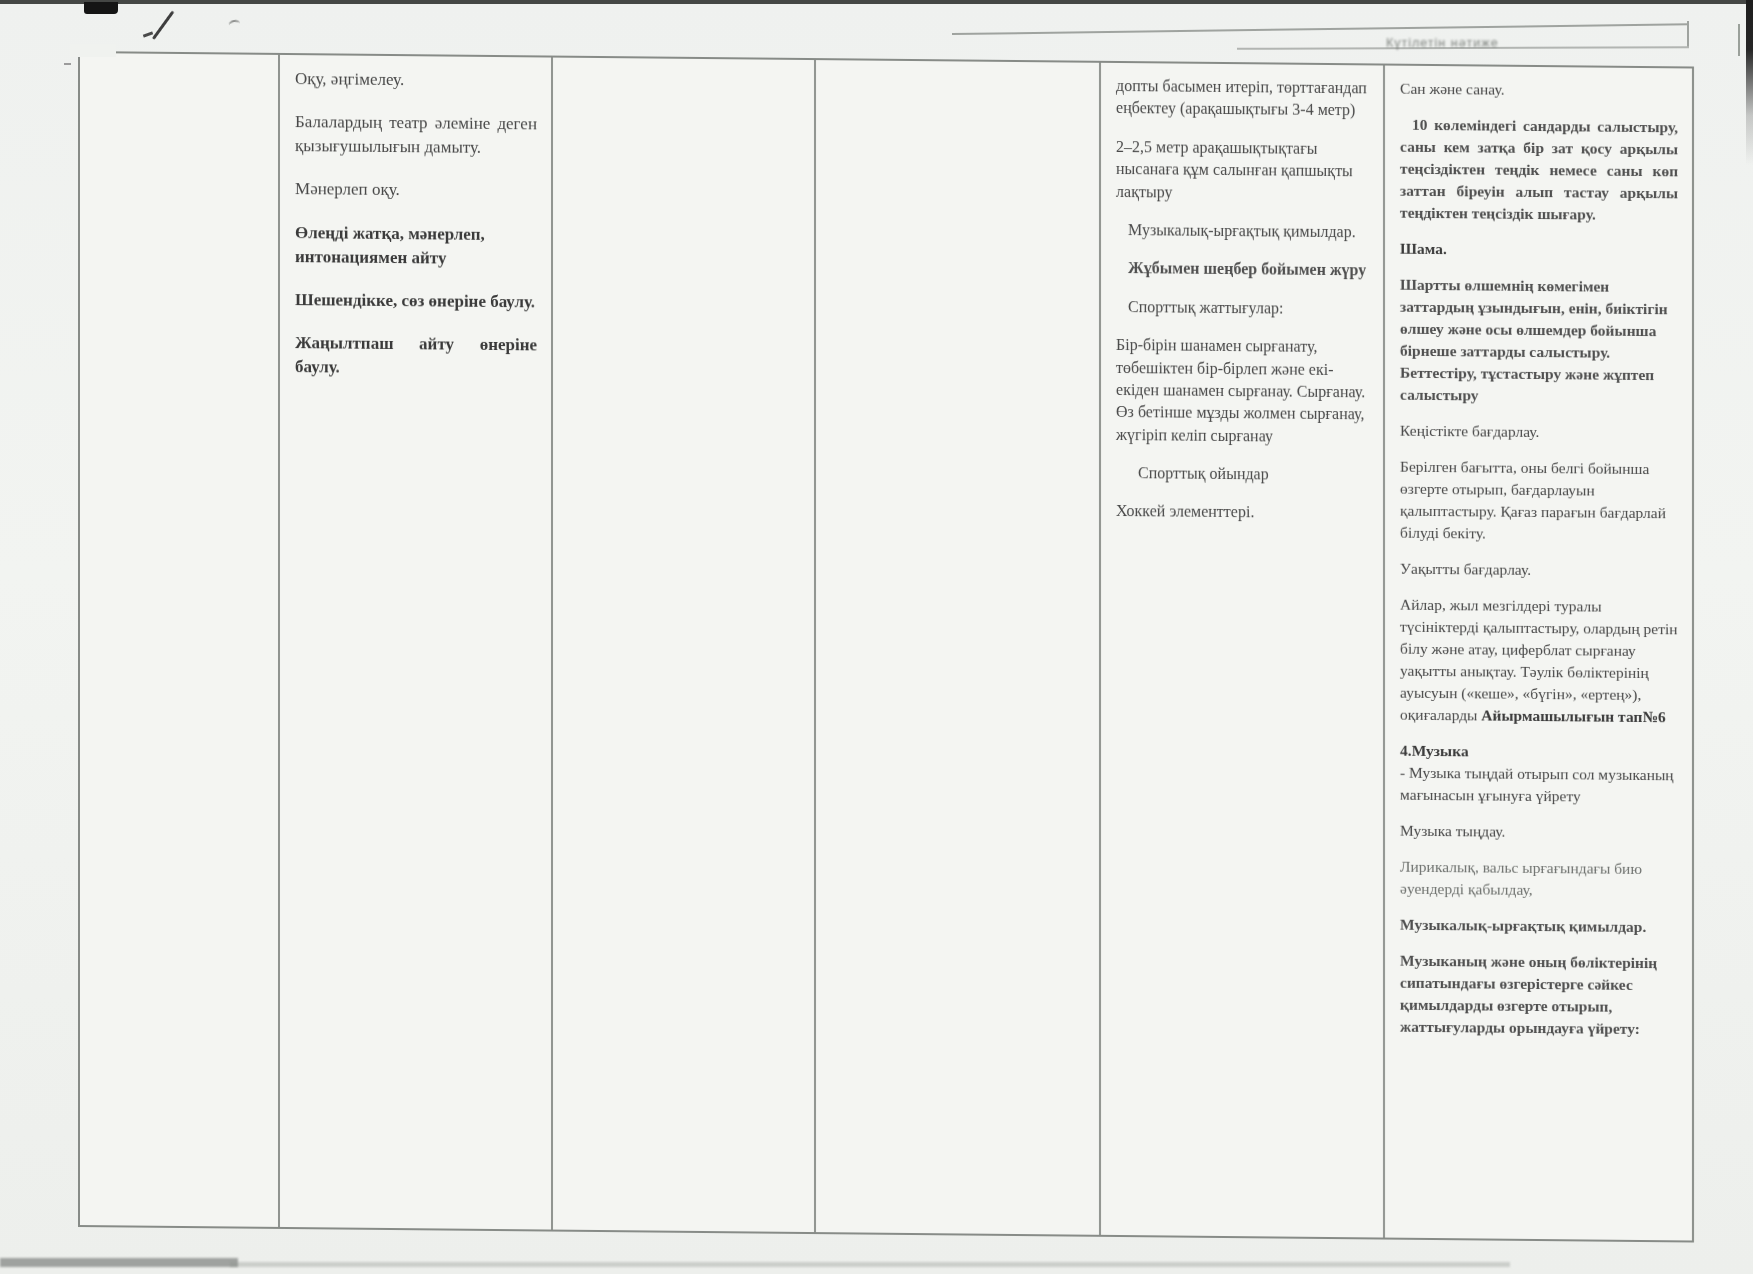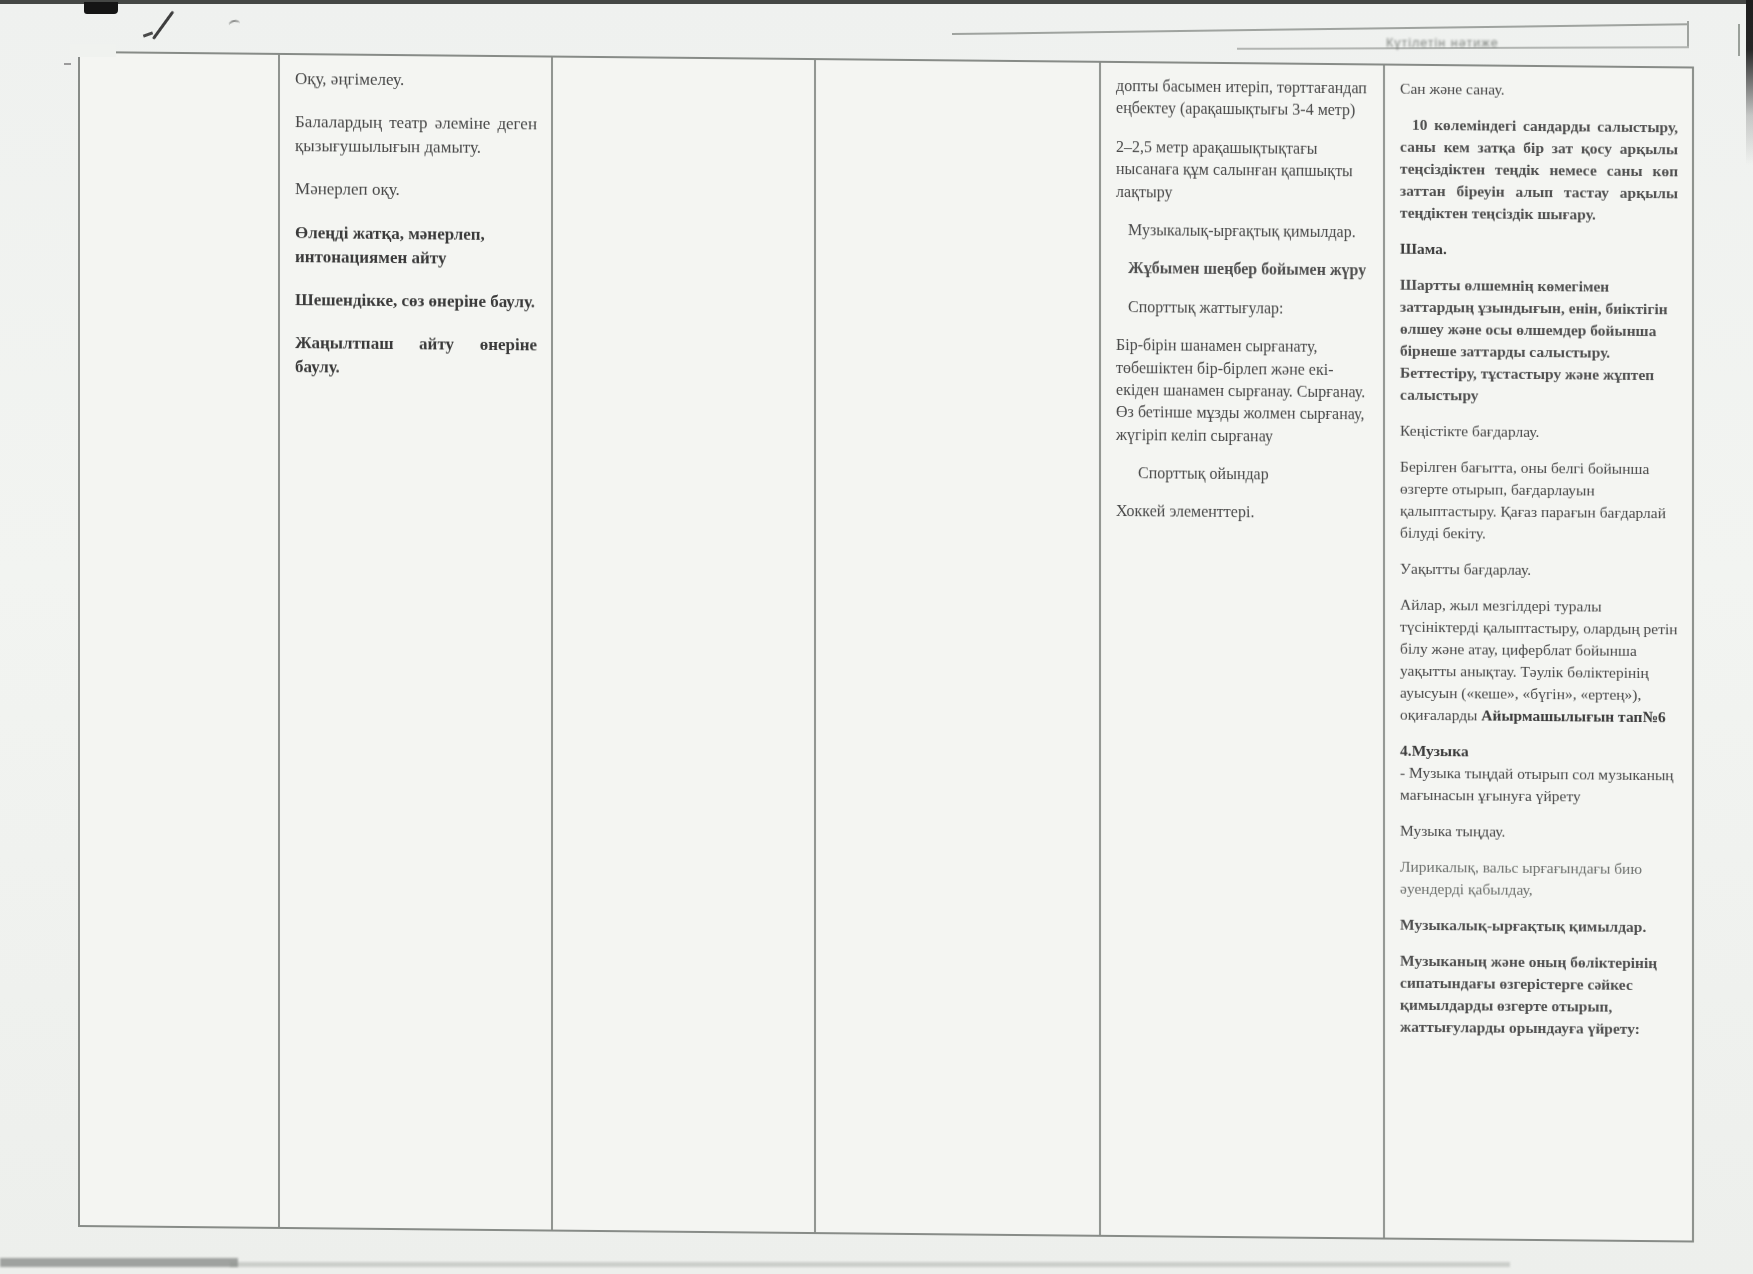--- a/index.html
+++ b/index.html
@@ -107,21 +107,21 @@
   </div>
 
   <div class="col c6">
     <p class="p">Сан және санау.</p>
     <p class="p j ind sb">10 көлеміндегі сандарды салыстыру, саны кем затқа бір зат қосу арқылы теңсіздіктен теңдік немесе саны көп заттан біреуін алып тастау арқылы теңдіктен теңсіздік шығару.</p>
     <p class="p b">Шама.</p>
     <p class="p sb">Шартты өлшемнің көмегімен заттардың ұзындығын, енін, биіктігін өлшеу және осы өлшемдер бойынша бірнеше заттарды салыстыру. Беттестіру, тұстастыру және жұптеп салыстыру</p>
     <p class="p">Кеңістікте бағдарлау.</p>
     <p class="p">Берілген бағытта, оны белгі бойынша өзгерте отырып, бағдарлауын қалыптастыру. Қағаз парағын бағдарлай білуді бекіту.</p>
     <p class="p">Уақытты бағдарлау.</p>
-    <p class="p"><span>Айлар, жыл мезгілдері туралы түсініктерді қалыптастыру, олардың ретін білу және атау, циферблат бойынша уақытты анықтау. Тәулік бөліктерінің ауысуын («кеше», «бүгін», «ертең»), оқиғаларды</span> <span class="b">Айырмашылығын тап№6</span></p>
+    <p class="p"><span>Айлар, жыл мезгілдері туралы түсініктерді қалыптастыру, олардың ретін білу және атау, циферблат сырғанау уақытты анықтау. Тәулік бөліктерінің ауысуын («кеше», «бүгін», «ертең»), оқиғаларды</span> <span class="b">Айырмашылығын тап№6</span></p>
     <p class="p"><span class="head-line" style="display:block">4.Музыка</span><span>- Музыка тыңдай отырып сол музыканың мағынасын ұғынуға үйрету</span></p>
     <p class="p">Музыка тыңдау.</p>
     <p class="p light">Лирикалық, вальс ырғағындағы бию әуендерді қабылдау,</p>
     <p class="p sb">Музыкалық-ырғақтық қимылдар.</p>
     <p class="p sb">Музыканың және оның бөліктерінің сипатындағы өзгерістерге сәйкес қимылдарды өзгерте отырып, жаттығуларды орындауға үйрету:</p>
   </div>
 
 </div>
 
 </body></html>

